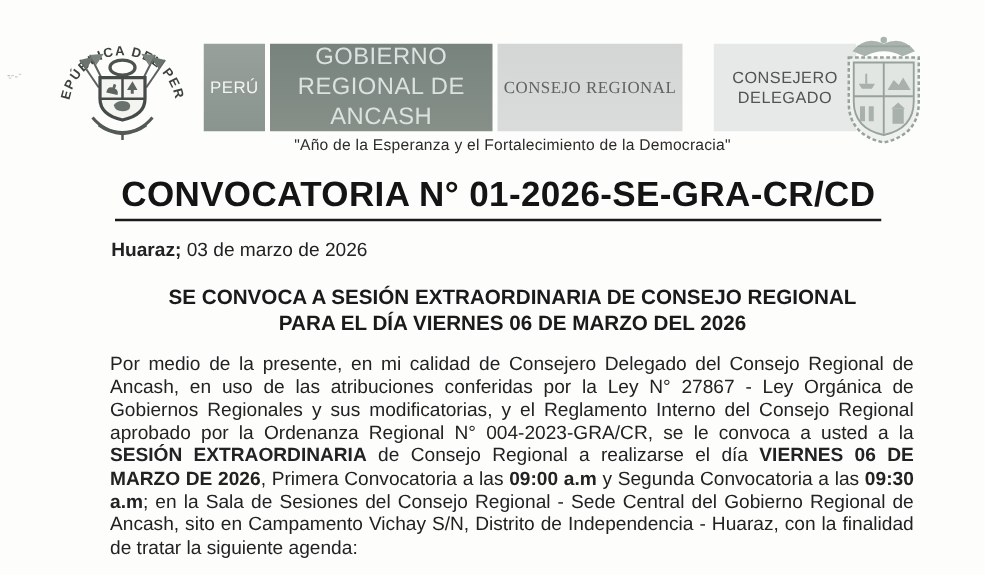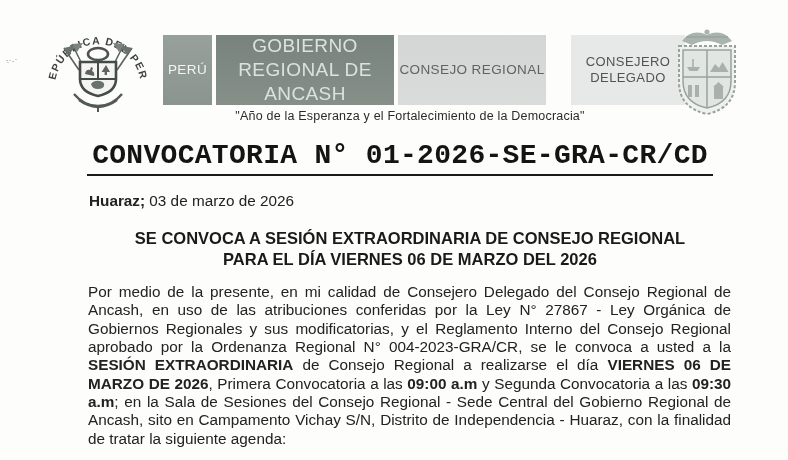--- a/index.html
+++ b/index.html
@@ -17,27 +17,27 @@
   
   .peru-arms{position:absolute;left:46px;top:12px;}
   .ancash-arms{position:absolute;left:674px;top:25px;}
 
   
   .banner{position:absolute;left:163px;top:35px;height:70px;display:flex;gap:4px;justify-content:flex-end;}
   .bx{display:flex;align-items:center;justify-content:center;text-align:center;
       letter-spacing:.4px;line-height:1.25;box-sizing:border-box;}
   .b1{width:49px;background:linear-gradient(180deg,#97a09b,#8b9590);color:#f2f5f3;font-size:13.5px;}
   .b2{width:178px;background:linear-gradient(180deg,#79837e,#869089);color:#dce2df;font-size:19px;padding:0 10px;}
-  .b3{width:148px;background:linear-gradient(180deg,#d3d6d4,#d9dcda);color:#5d6562;font-size:13.5px;}
+  .b3{width:148px;background:linear-gradient(180deg,#d3d6d4,#d9dcda);color:#5d6562;font-size:13.5px;font-family:Liberation Serif, serif;}
   .b4{width:114px;background:#e7e9e8;color:#4f5452;font-size:13px;padding:0 16px;margin-left:21px;}
 
   .motto{position:absolute;left:88px;width:644px;top:109px;text-align:center;
          font-size:12.5px;color:#2b2b2b;letter-spacing:.2px;}
 
-  .title-wrap{position:absolute;left:78px;width:644px;top:140px;text-align:center;font-family:Liberation Mono, monospace;}
+  .title-wrap{position:absolute;left:92px;width:644px;top:140px;text-align:left;}
   .title{display:inline-block;font-weight:bold;font-size:28px;letter-spacing:.3px;color:#141414;
          border-bottom:2.5px solid #1a1a1a;padding:0 5px 3px;}
 
   .dateline{position:absolute;left:89px;top:192px;font-size:15.3px;color:#222;}
 
   .subject{position:absolute;left:88px;width:644px;top:228px;text-align:center;
            font-weight:bold;font-size:16.5px;line-height:21px;color:#1a1a1a;}
 
   .bodytext{position:absolute;left:88px;width:643px;top:283px;margin:0;
             font-size:15.3px;line-height:18.35px;text-align:justify;color:#222;}

